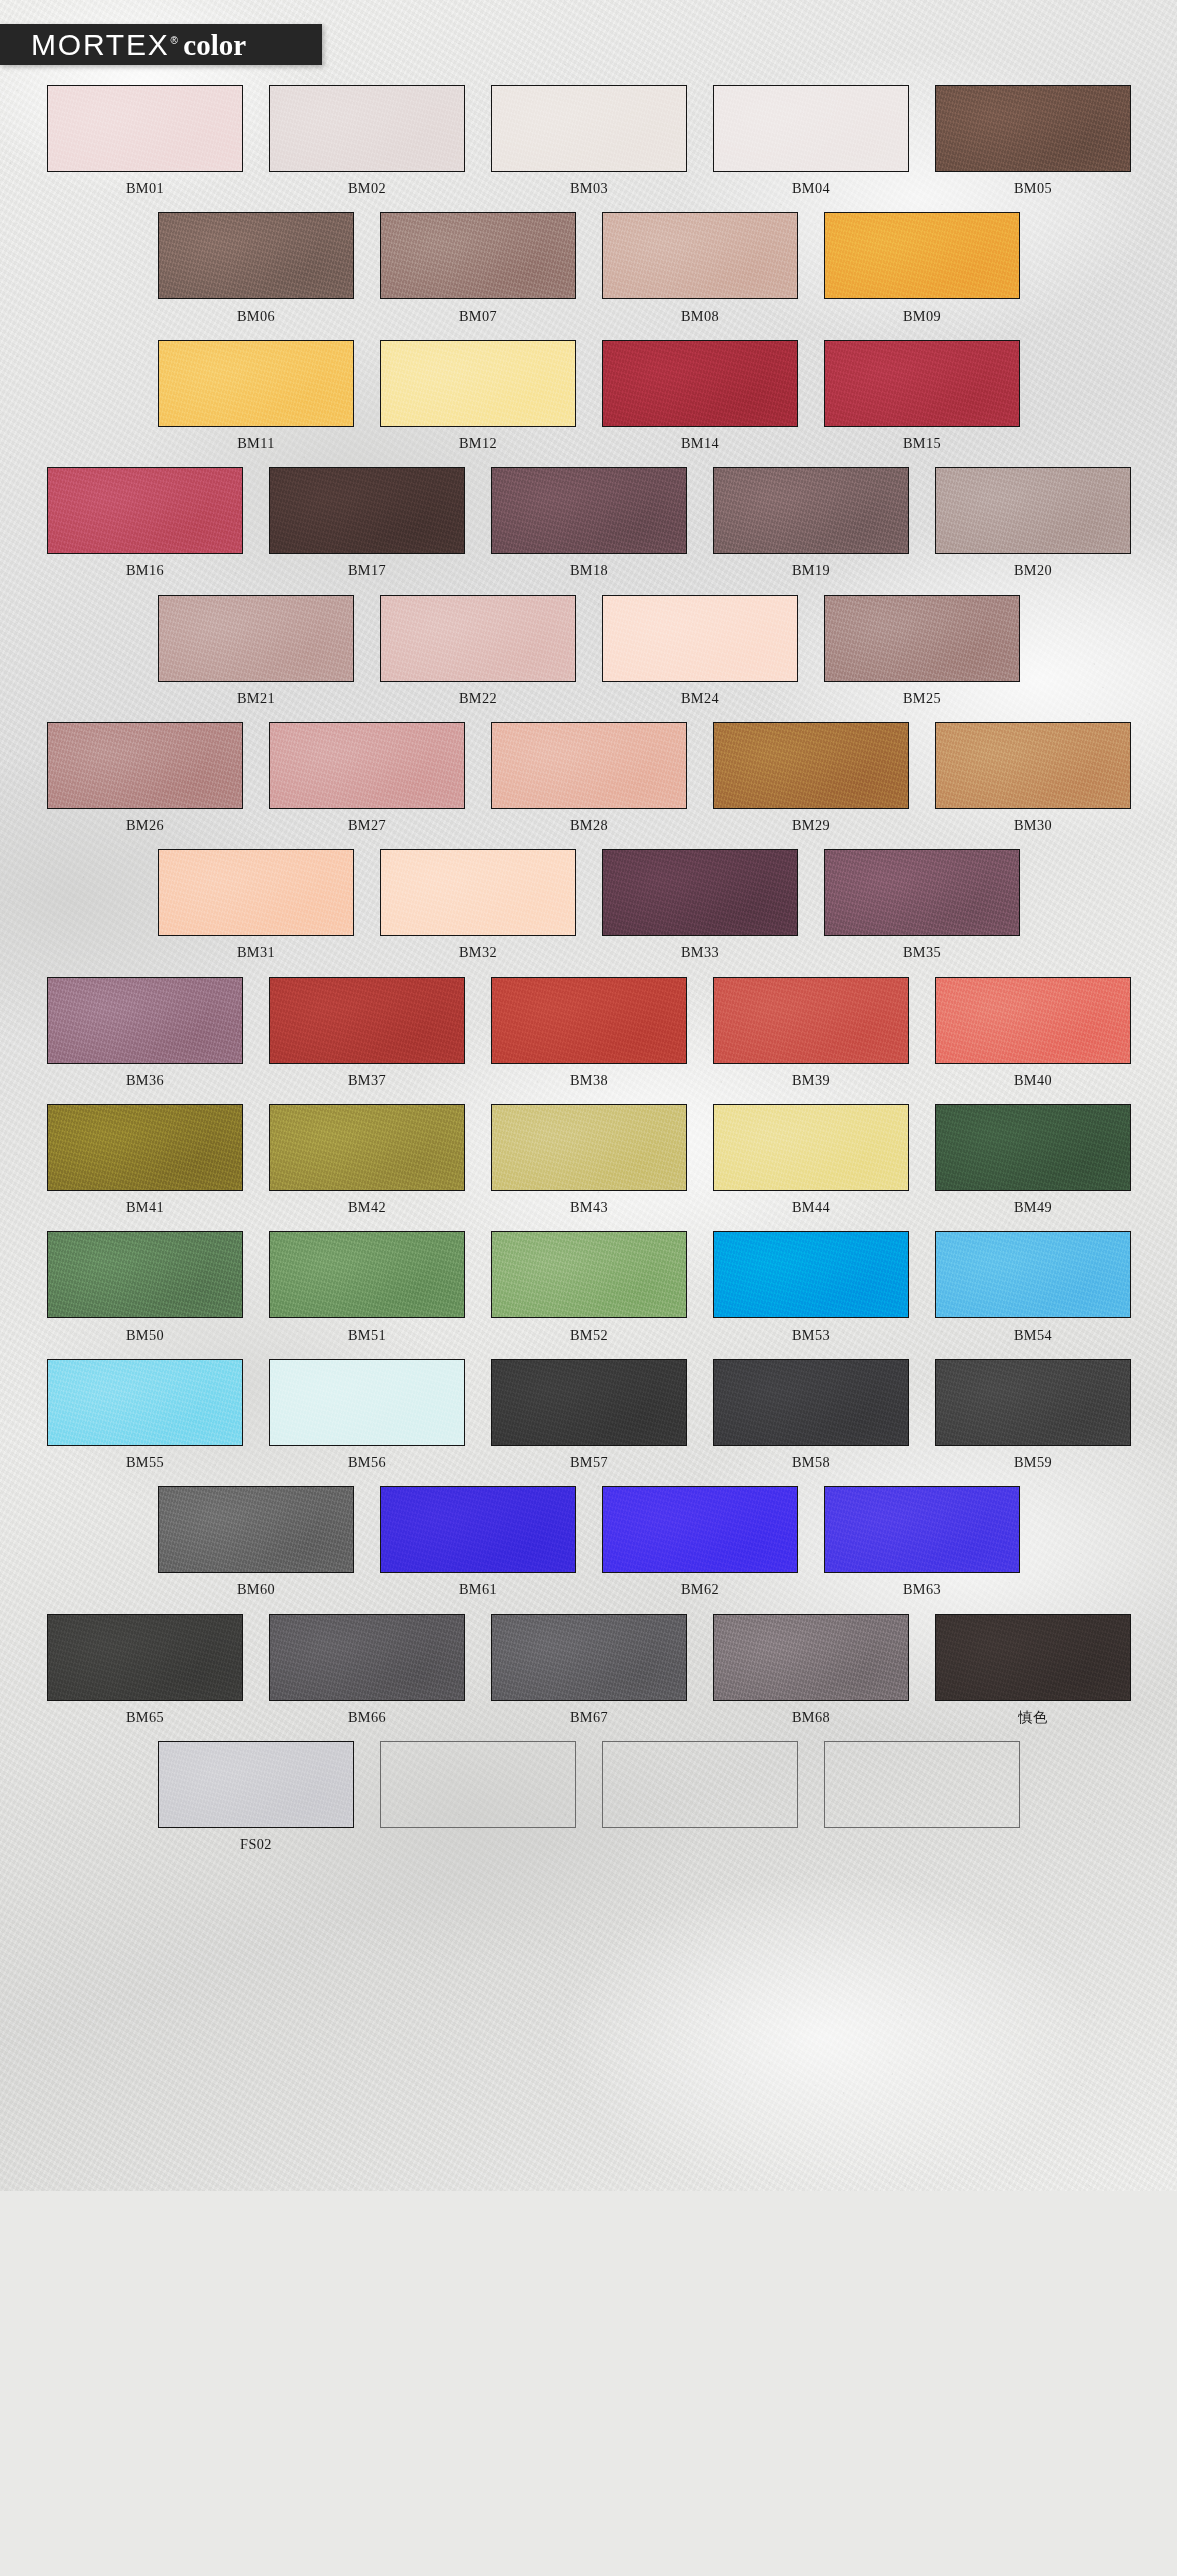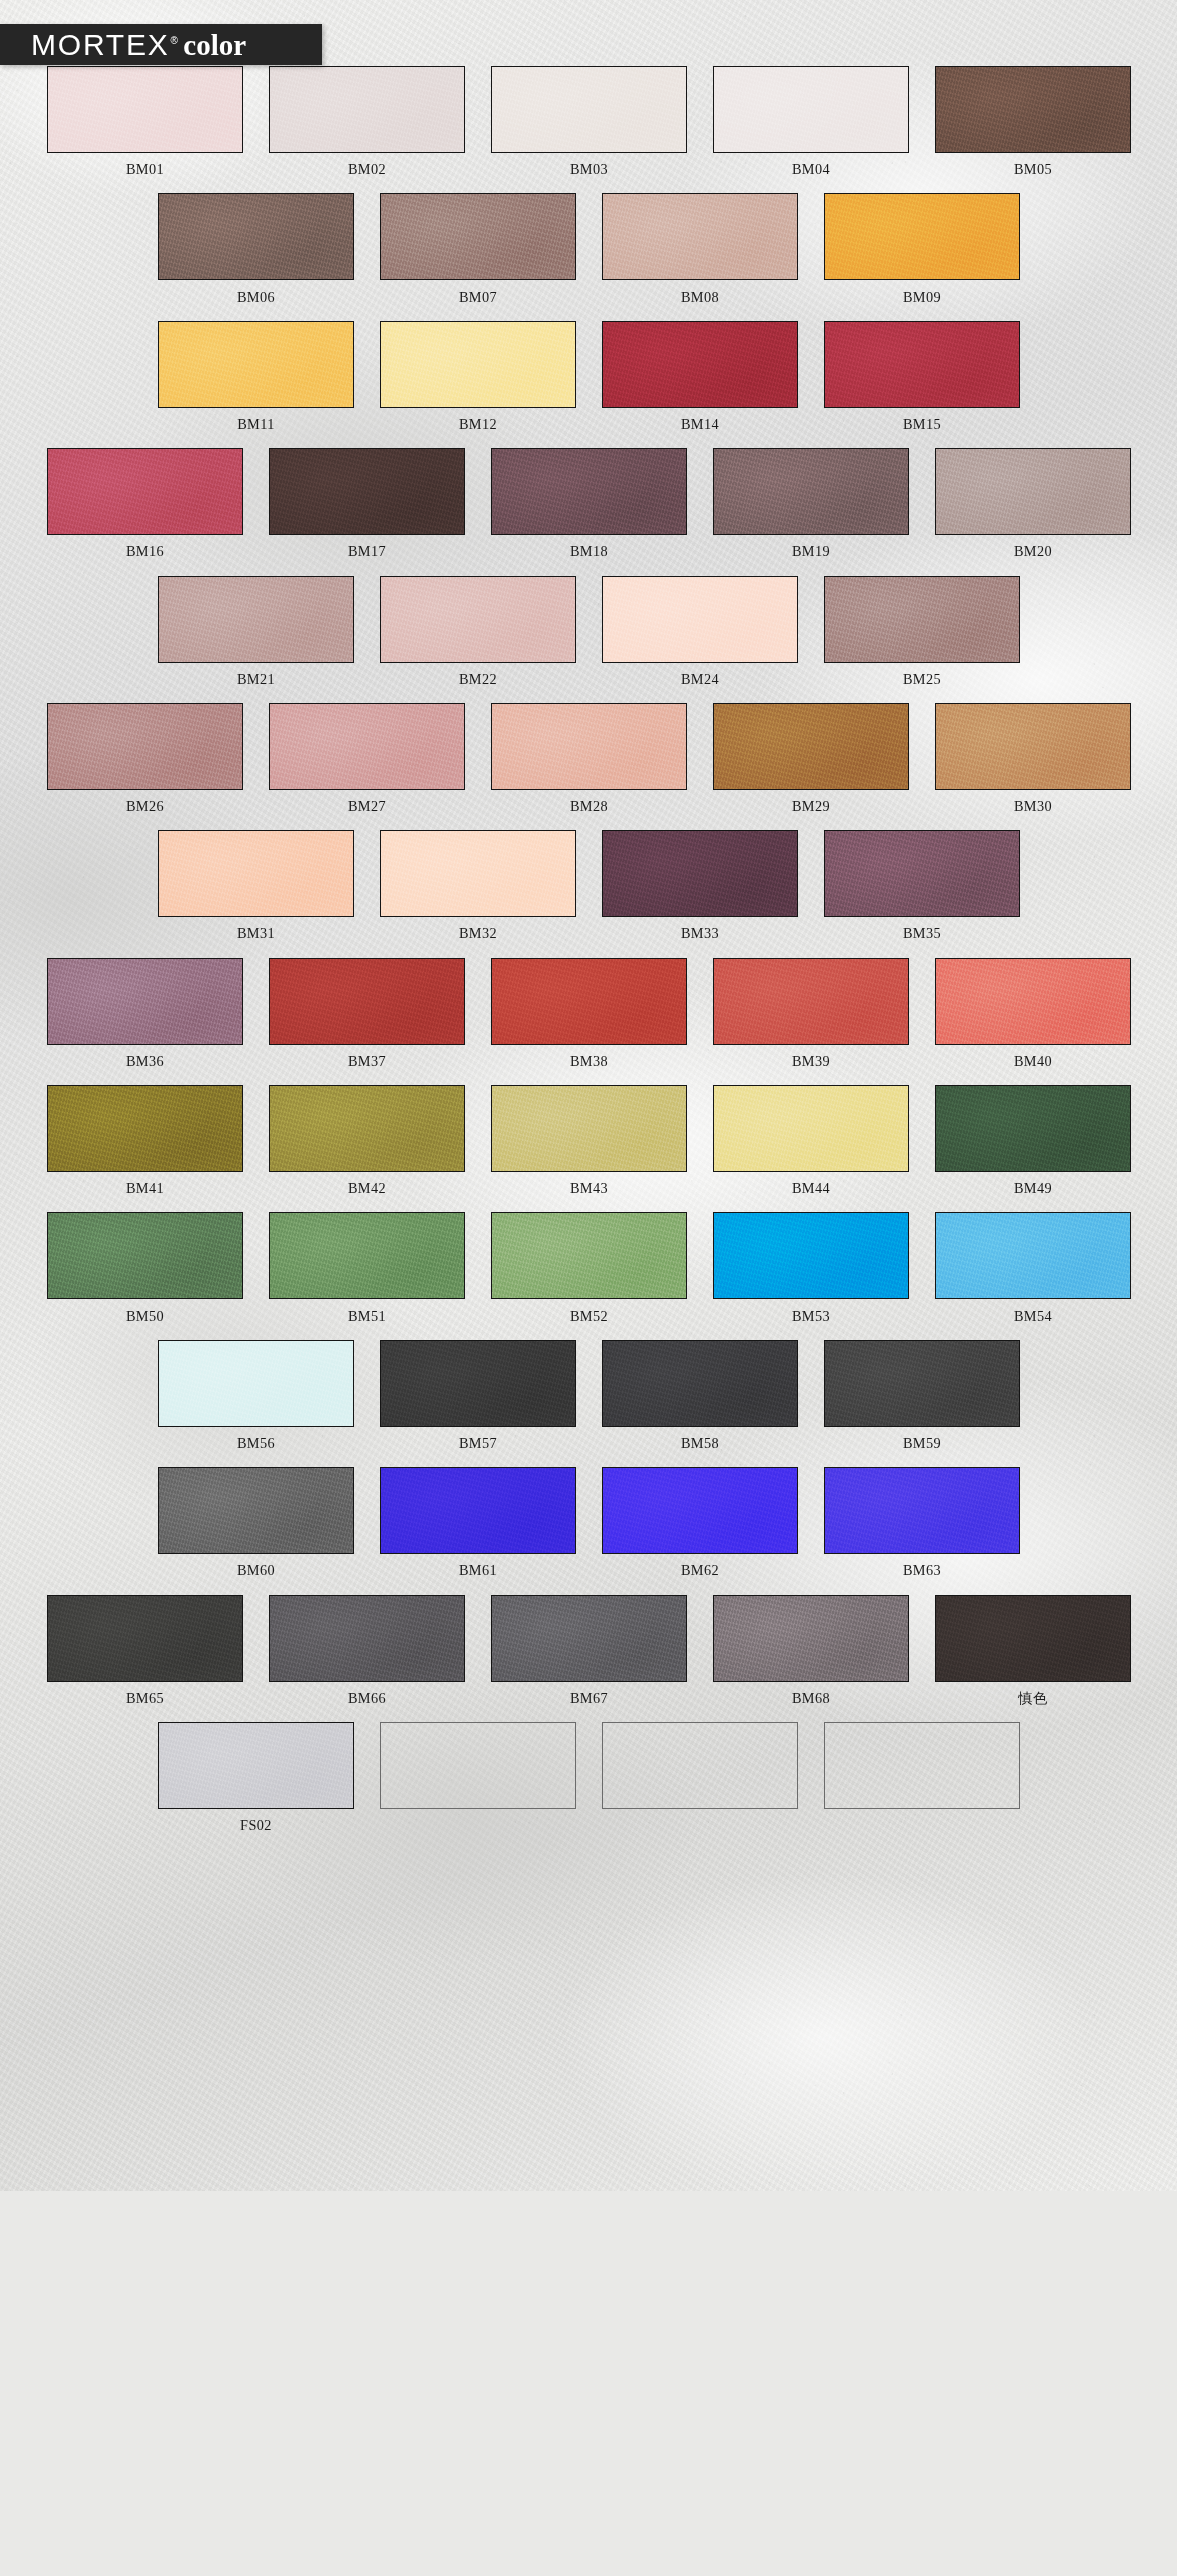--- a/index.html
+++ b/index.html
@@ -92,21 +92,21 @@
     font-size: 29px;
     color: #ffffff;
     margin-left: 6.4px;
     line-height: 1;
   }
 
   
   #chart {
     position: absolute;
     left: 0;
-    top: 66px;
+    top: 85px;
     width: 1178px;
   }
   .swatch-row {
     display: flex;
     justify-content: center;
     gap: 26px;
     margin-bottom: 15.6px;
   }
   .cell {
     width: 196px;
@@ -364,20 +364,24 @@
           <div class="chip" title="BM53 #00a0e4" style="background: rgb(0, 160, 228);"></div>
           <div class="label">BM53</div>
         </div>
         <div class="cell">
           <div class="chip" title="BM54 #5bbdea" style="background: rgb(91, 189, 234);"></div>
           <div class="label">BM54</div>
         </div>
       </div>
       <div class="swatch-row">
         <div class="cell">
+          <div class="chip" title="BM55 #85dbf0" style="background: rgb(133, 219, 240);"></div>
+          <div class="label">BM55</div>
+        </div>
+        <div class="cell">
           <div class="chip" title="BM56 #ddf2f2" style="background: rgb(221, 242, 242);"></div>
           <div class="label">BM56</div>
         </div>
         <div class="cell">
           <div class="chip" title="BM57 #3a3a3a" style="background: rgb(58, 58, 58);"></div>
           <div class="label">BM57</div>
         </div>
         <div class="cell">
           <div class="chip" title="BM58 #3d3d40" style="background: rgb(61, 61, 64);"></div>
           <div class="label">BM58</div>

